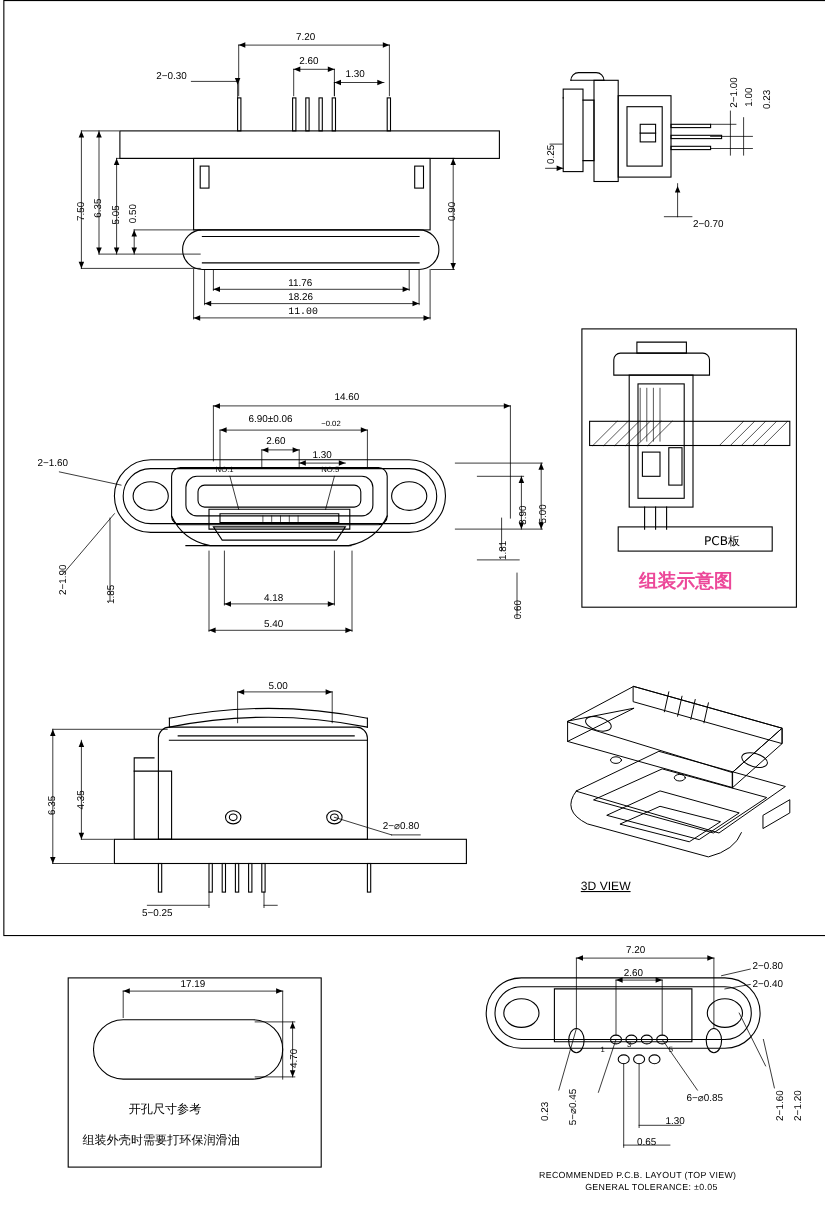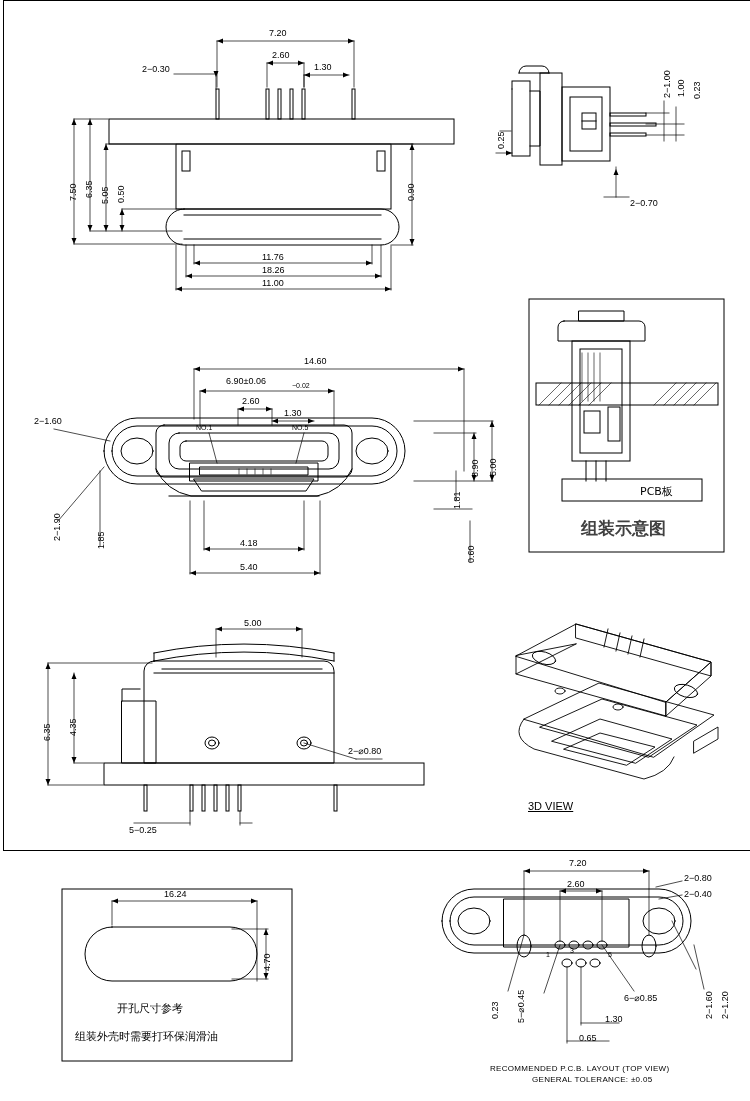--- a/index.html
+++ b/index.html
@@ -1,21 +1,21 @@
 <!DOCTYPE html>
 <html><head>
 <meta charset="utf-8">
 <style>
   html,body{margin:0;padding:0;background:#ffffff;}
   body{width:750px;height:1101px;position:relative;font-family:"Liberation Sans",sans-serif;color:#000;}
   #sheet{position:absolute;left:3px;top:0;width:750px;height:851px;border:1px solid #000;box-sizing:border-box;background:#fff;}
   .lbl{position:absolute;font-size:9px;line-height:10px;white-space:nowrap;color:#000;}
   .lbl.xs{font-size:7px;line-height:8px;}
   .lbl.vert{transform-origin:left top;transform:rotate(-90deg);}
-  .big-cn{position:absolute;font-family:"DejaVu Sans",sans-serif;font-weight:bold;font-size:17px;color:#404040;white-space:nowrap;}
+  .big-cn{position:absolute;font-family:"DejaVu Sans",sans-serif;font-weight:bold;font-size:17px;color:#ec4899;white-space:nowrap;}
   .mid-cn{position:absolute;font-family:"DejaVu Sans",sans-serif;font-size:11px;color:#000;white-space:nowrap;}
   svg{position:absolute;left:0;top:0;}
   .ttl{position:absolute;font-size:8px;letter-spacing:0.3px;white-space:nowrap;}
   .u{ text-decoration:underline;}
 </style>
 </head>
 <body>
 
 <div id="sheet">
 
@@ -427,21 +427,21 @@
 <div class="lbl" style="left:268px;top:49px;">2.60</div>
 <div class="lbl" style="left:310px;top:61px;">1.30</div>
 <div class="lbl" style="left:138px;top:63px;">2−0.30</div>
 <div class="lbl vert" style="left:64px;top:200px;">7.50</div>
 <div class="lbl vert" style="left:80px;top:197px;">6.35</div>
 <div class="lbl vert" style="left:96px;top:203px;">5.05</div>
 <div class="lbl vert" style="left:112px;top:202px;">0.50</div>
 <div class="lbl vert" style="left:402px;top:200px;">0.90</div>
 <div class="lbl" style="left:258px;top:251px;">11.76</div>
 <div class="lbl" style="left:258px;top:264px;">18.26</div>
-<div class="lbl" style="left:258px;top:277px;">11.00</div>
+<div class="lbl" style="left:258px;top:277px;font-family:Liberation Mono, monospace;">11.00</div>
 
 <div class="lbl vert" style="left:492px;top:148px;">0.25</div>
 <div class="lbl vert" style="left:658px;top:97px;">2−1.00</div>
 <div class="lbl vert" style="left:672px;top:96px;">1.00</div>
 <div class="lbl vert" style="left:688px;top:98px;">0.23</div>
 <div class="lbl" style="left:594px;top:197px;margin-left:32px;">2−0.70</div>
 
 <div class="lbl" style="left:300px;top:355px;">14.60</div>
 <div class="lbl" style="left:222px;top:375px;">6.90±0.06</div>
 <div class="lbl xs" style="left:288px;top:381px;">−0.02</div>
@@ -463,21 +463,21 @@
 <div class="big-cn" style="left:577px;top:516px;">组装示意图</div>
 
 <div class="lbl" style="left:240px;top:617px;">5.00</div>
 <div class="lbl vert" style="left:38px;top:740px;">6.35</div>
 <div class="lbl vert" style="left:64px;top:735px;">4.35</div>
 <div class="lbl" style="left:344px;top:745px;">2−⌀0.80</div>
 <div class="lbl" style="left:125px;top:824px;">5−0.25</div>
 
 <div class="lbl u" style="left:524px;top:800px;font-size:11px;">3D  VIEW</div>
 
-<div class="lbl" style="left:160px;top:888px;">16.24</div>
+<div class="lbl" style="left:160px;top:888px;">17.19</div>
 <div class="lbl vert" style="left:258px;top:970px;">4.70</div>
 <div class="mid-cn" style="left:113px;top:1000px;">开孔尺寸参考</div>
 <div class="mid-cn" style="left:71px;top:1028px;">组装外壳时需要打环保润滑油</div>
 
 <div class="lbl" style="left:565px;top:857px;">7.20</div>
 <div class="lbl" style="left:563px;top:878px;">2.60</div>
 <div class="lbl" style="left:601px;top:1013px;">1.30</div>
 <div class="lbl" style="left:575px;top:1032px;">0.65</div>
 <div class="lbl" style="left:680px;top:872px;">2−0.80</div>
 <div class="lbl" style="left:680px;top:888px;">2−0.40</div>

